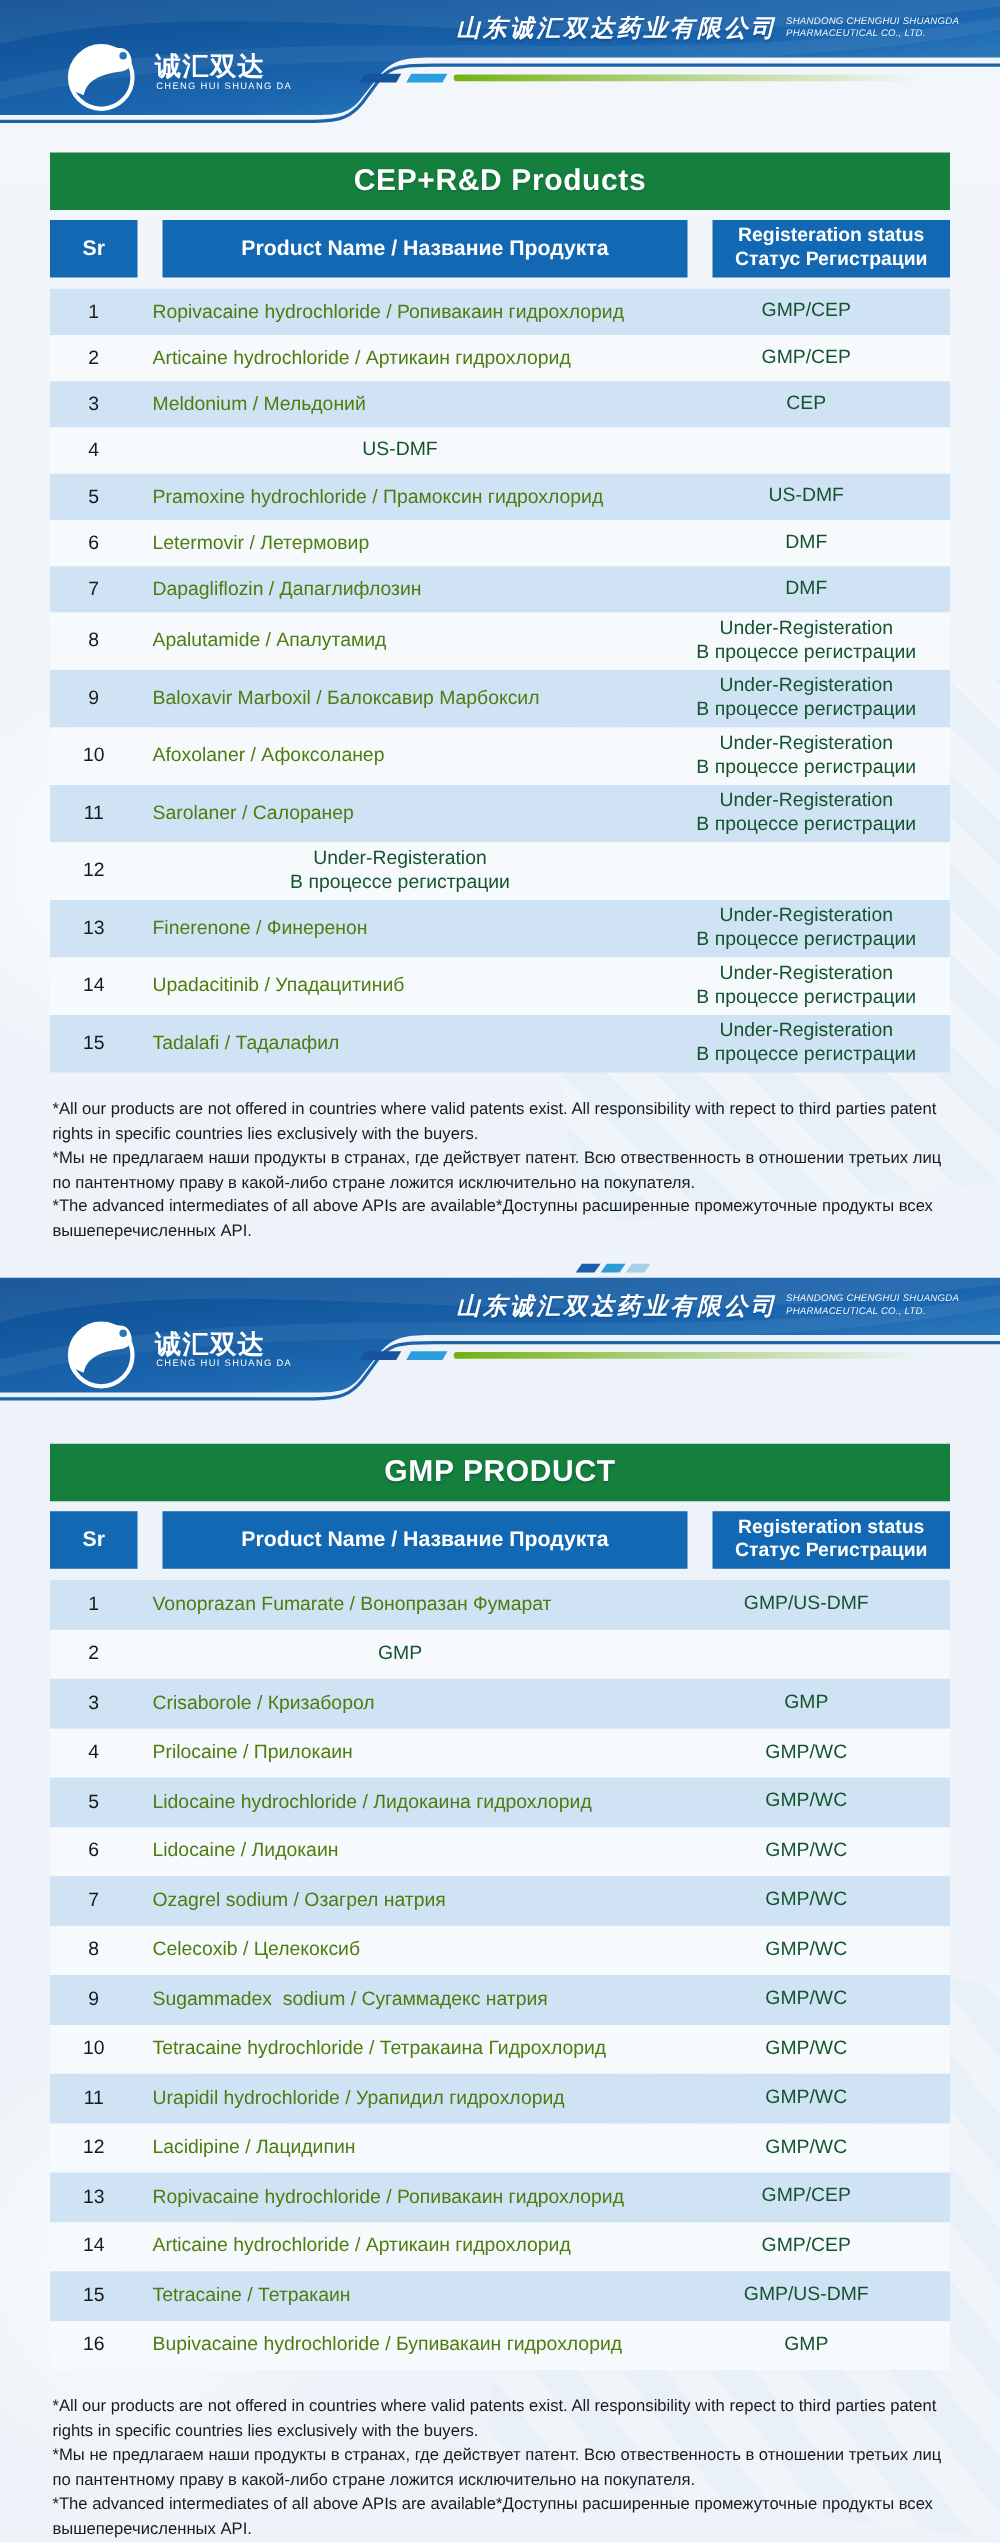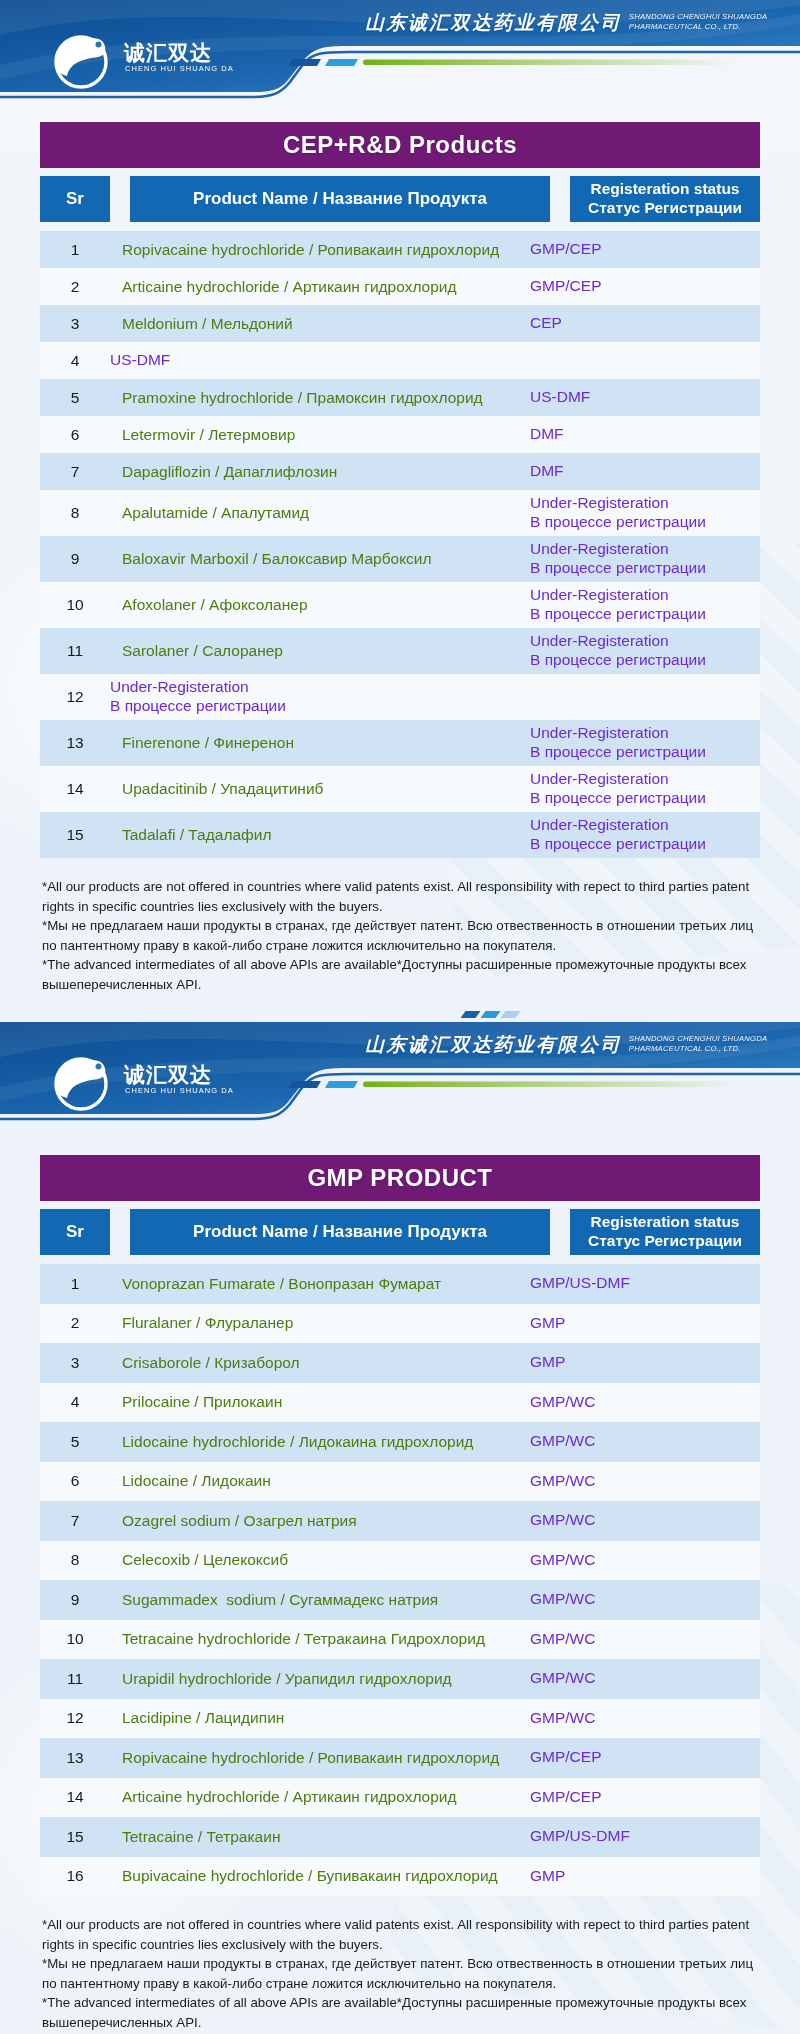--- a/index.html
+++ b/index.html
@@ -26,37 +26,37 @@
   .company-cn{font-size:19px;font-weight:bold;font-style:italic;color:#fff;letter-spacing:2.4px;white-space:nowrap;text-shadow:0 1px 2px rgba(0,40,90,.35)}
   .company-en{font-size:7.7px;font-style:italic;font-weight:normal;color:#f2f7fc;line-height:1.3;letter-spacing:.2px;padding-top:2px;white-space:nowrap}
   .mini-dashes{position:absolute;left:463px;top:1px;display:flex;gap:5px;z-index:3}
   .mini-dashes span{width:15px;height:7px;transform:skewX(-35deg);display:block}
 
   
   .table{position:absolute;left:40px;width:720px;z-index:1}
   #table1{top:122px}
   #table2{top:145px}
   .table-title{
-    height:46px;line-height:46px;background:#701a75;color:#fff;text-align:center;
+    height:46px;line-height:46px;background:#15803d;color:#fff;text-align:center;
     font-size:24px;font-weight:bold;letter-spacing:.5px;text-shadow:0 1px 2px rgba(0,30,70,.3)
   }
   .thead{display:grid;grid-template-columns:70px 420px 1fr;gap:20px;margin-top:8px}
   .th{background:#1268b2;color:#fff;font-weight:bold;height:46px;display:flex;align-items:center;justify-content:center;text-align:center}
   .th-sr,.th-product{font-size:17px}
   .th-status{flex-direction:column;font-size:15.5px;line-height:1.2}
   .tbody{margin-top:9px}
   .tr{display:grid;grid-template-columns:70px 420px 1fr;align-items:center}
   .tr:nth-child(odd){background:#cfe3f4}
   .tr:nth-child(even){background:#f7fafd}
   #table1 .tr{height:37px}
   #table1 .tr.tall{height:46px}
   #table2 .tr{height:39.5px}
   .c-sr{text-align:center;font-size:15.5px;color:#191919}
   .c-product{padding-left:12px;font-size:15.5px;color:#4d7c0f;white-space:pre-wrap}
-  .c-status{font-size:15.5px;color:#6d28d9;line-height:1.22}
+  .c-status{text-align:center;font-size:15.5px;color:#14532d;line-height:1.22}
 
   
   .footnote{position:absolute;left:42px;width:714px;font-size:13.3px;line-height:1.47;color:#1b1b1b;z-index:1}
   #footnote1{top:877px}
   #footnote2{top:905px}
 </style>
 </head>
 <body>
 
 <svg width="0" height="0" style="position:absolute" aria-hidden="true">
@@ -295,21 +295,20 @@
         <div class="tr">
     <div class="c-sr">1</div>
     <div class="c-product">Vonoprazan Fumarate / Вонопразан Фумарат</div>
     <div class="c-status">
       <div class="s1">GMP/US-DMF</div>
 
     </div>
   </div>
         <div class="tr">
     <div class="c-sr">2</div>
-    <div class="c-product">Fluralaner / Флураланер</div>
     <div class="c-status">
       <div class="s1">GMP</div>
 
     </div>
   </div>
         <div class="tr">
     <div class="c-sr">3</div>
     <div class="c-product">Crisaborole / Кризаборол</div>
     <div class="c-status">
       <div class="s1">GMP</div>

